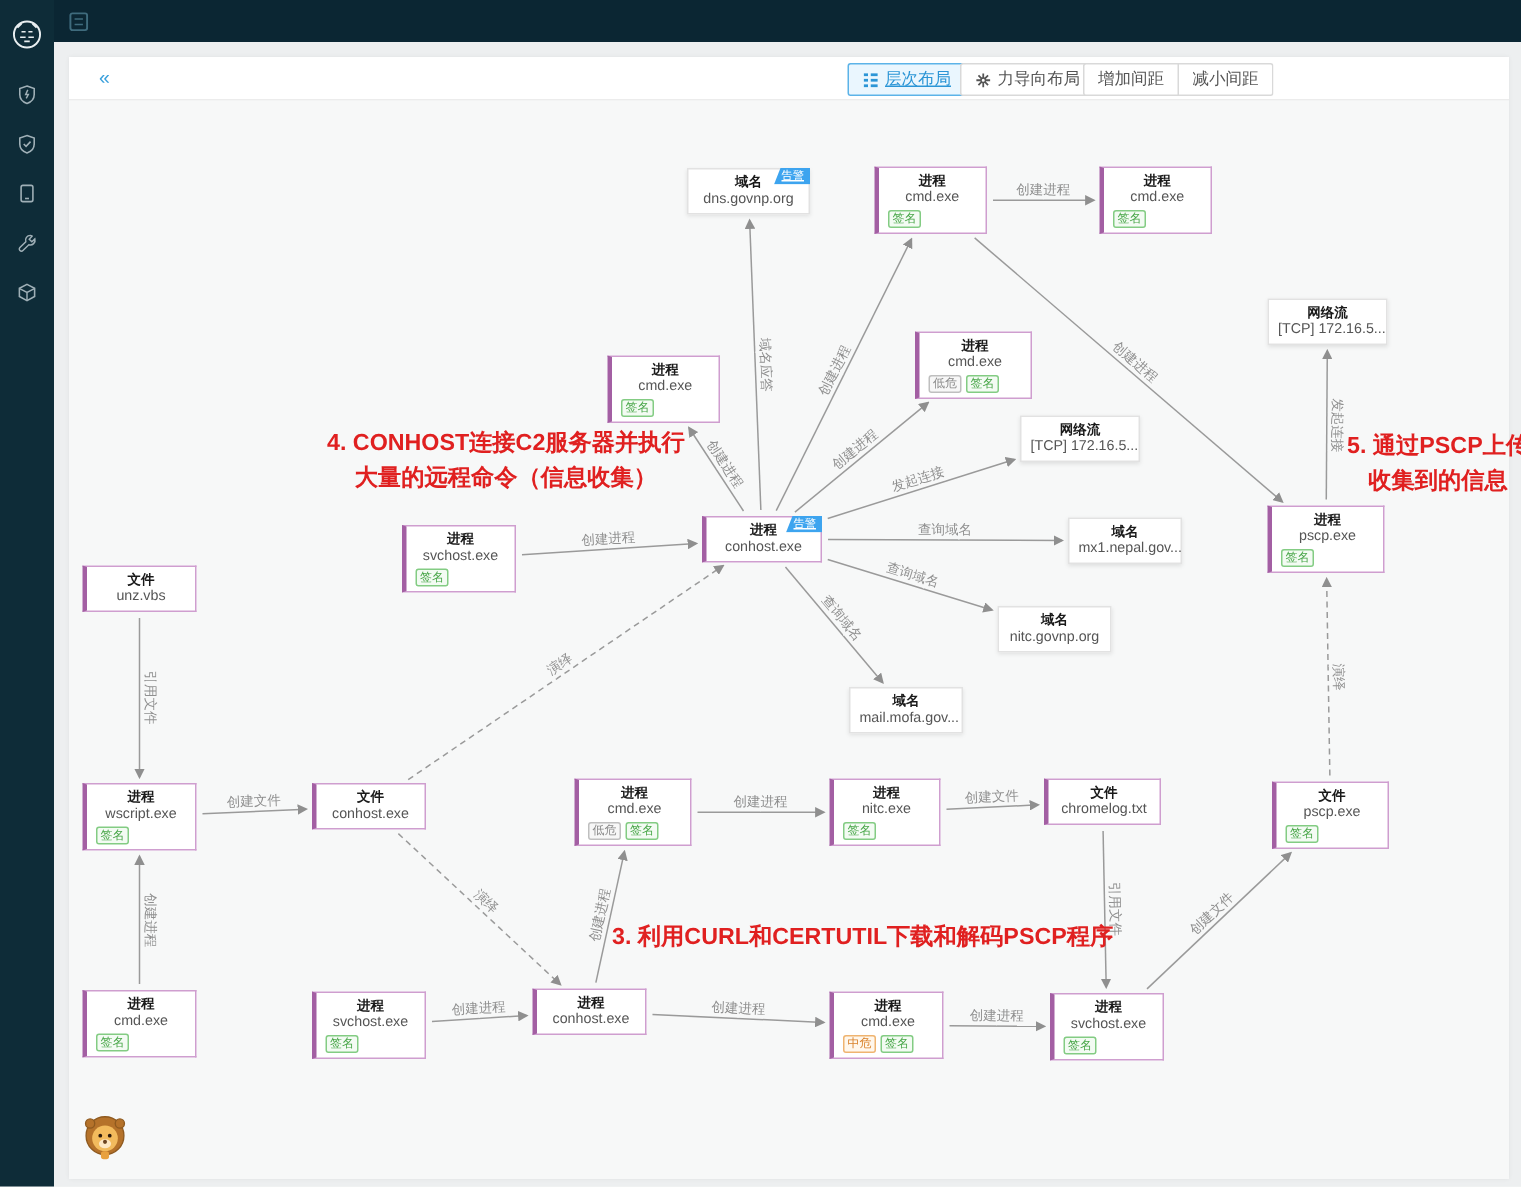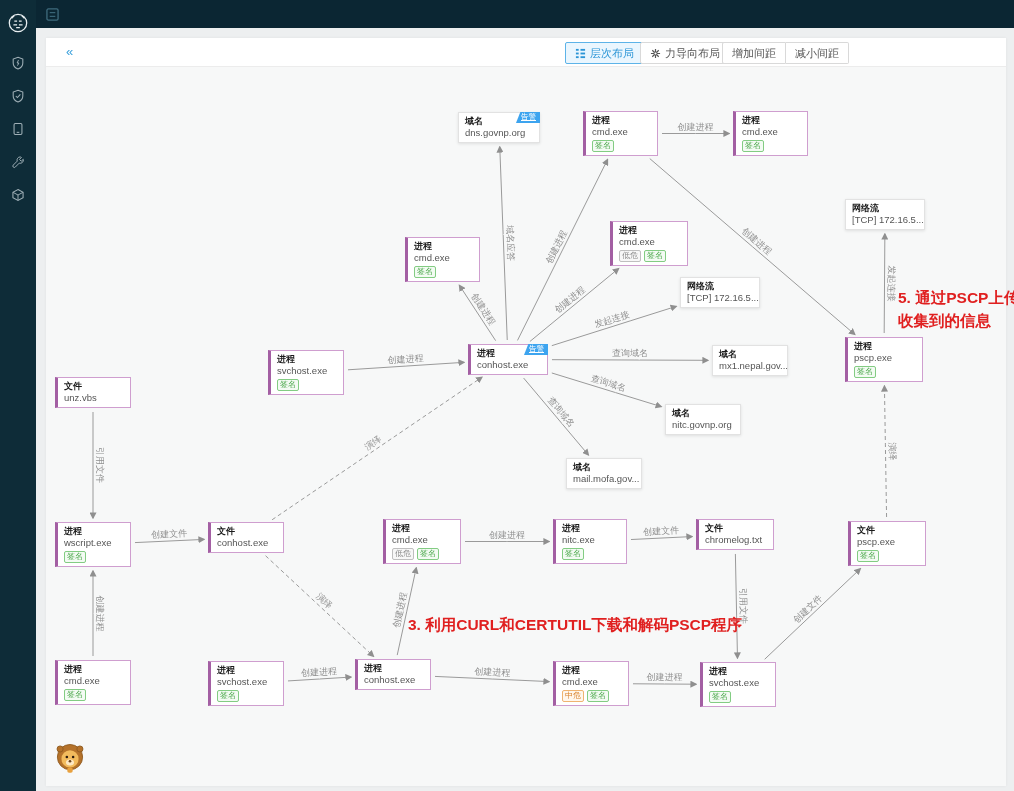--- a/index.html
+++ b/index.html
@@ -25,30 +25,30 @@
   .tabs { position:absolute; left:49px; top:0; height:29px; display:flex; }
   .tab { font-size:12px; color:#444; padding:7px 0 0 0; margin-right:26px; cursor:pointer;
     position:relative; height:29px; }
   .tab.active { color:#2196f3; }
   .tab.active:after { content:""; position:absolute; left:-2px; right:-2px; bottom:1px;
     height:2px; background:#2196f3; }
 
   .btn { position:absolute; top:4px; height:22px; font-size:11px; line-height:20px;
     border:1px solid #d9d9d9; background:#fff; color:#555; border-radius:2px;
     padding:0 9px; cursor:pointer; display:flex; align-items:center; gap:4px; }
-  .btn.active { border-color:#5cb3e8; color:#2b95d6; background:#eaf6fe; }
+  .btn.active { border-color:#5cb3e8; color:#2b95d6; background:#eaf6fe;text-decoration:underline; }
   .btn-group { position:absolute; top:4px; height:22px; display:flex; }
   .btn-group .gbtn { height:22px; font-size:11px; line-height:20px; border:1px solid #d9d9d9;
     background:#fff; color:#555; padding:0 9px; cursor:pointer; }
   .btn-group .gbtn:first-child { border-radius:2px 0 0 2px; }
   .btn-group .gbtn:last-child { border-radius:0 2px 2px 0; border-left:none; }
 
   
   #edge-layer { position:absolute; left:0; top:0; z-index:5; }
-  #node-layer { position:absolute; left:0; top:0; width:1014px; height:648px; z-index:6; }
+  #node-layer { position:absolute; left:0; top:0; width:1014px; height:648px; z-index:6;text-align:center; }
   .elab { font-size:9px; fill:#8f8f8f; text-anchor:middle;
     paint-order:stroke; stroke:#f7f8f8; stroke-width:3px; }
 
   .node { position:absolute; background:#fff; padding:3px 6px 3px 6px; cursor:pointer;
     font-size:9px; }
   .node.process, .node.file { border:1px solid #cf9ecf; border-left:3px solid #a35fa3; }
   .node.domain, .node.netflow { border:1px solid #e2e2e2; box-shadow:0 1px 3px rgba(0,0,0,.10); }
   .nt { font-weight:bold; color:#1a1a1a; font-size:9px; line-height:11px; }
   .nn { color:#555; font-size:9.5px; line-height:12px; white-space:nowrap; }
   .tags { margin-top:2px; display:flex; gap:3px; }
@@ -270,20 +270,24 @@
         <span class="tag green">签名</span>
       </div>
     </div>
     <div class="node file" style="left: 848px; top: 521px; width: 78px;">
       <div class="nt">文件</div>
       <div class="nn">pscp.exe</div>
       <div class="tags">
         <span class="tag green">签名</span>
       </div>
     </div>
+    <div class="annot" style="left: 218px; top: 284px;">
+      <div>4. CONHOST连接C2服务器并执行</div>
+      <div>大量的远程命令（信息收集）</div>
+    </div>
     <div class="annot" style="left: 898px; top: 286px;">
       <div>5. 通过PSCP上传</div>
       <div>收集到的信息</div>
     </div>
     <div class="annot" style="left: 408px; top: 613px;">
       <div>3. 利用CURL和CERTUTIL下载和解码PSCP程序</div>
     </div>
   </div>
 
 <svg class="mascot" viewBox="0 0 40 40">

